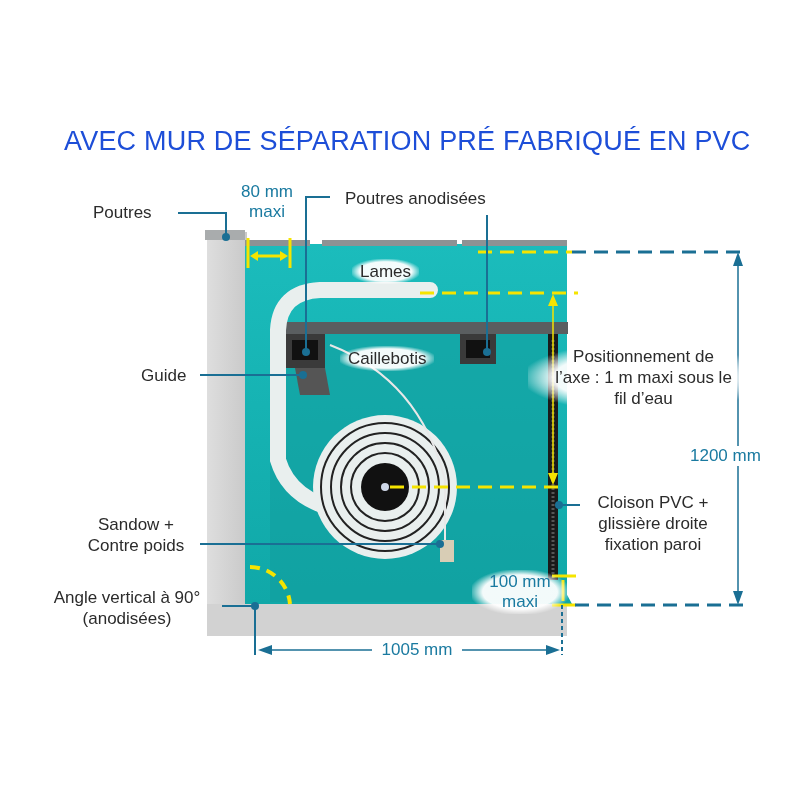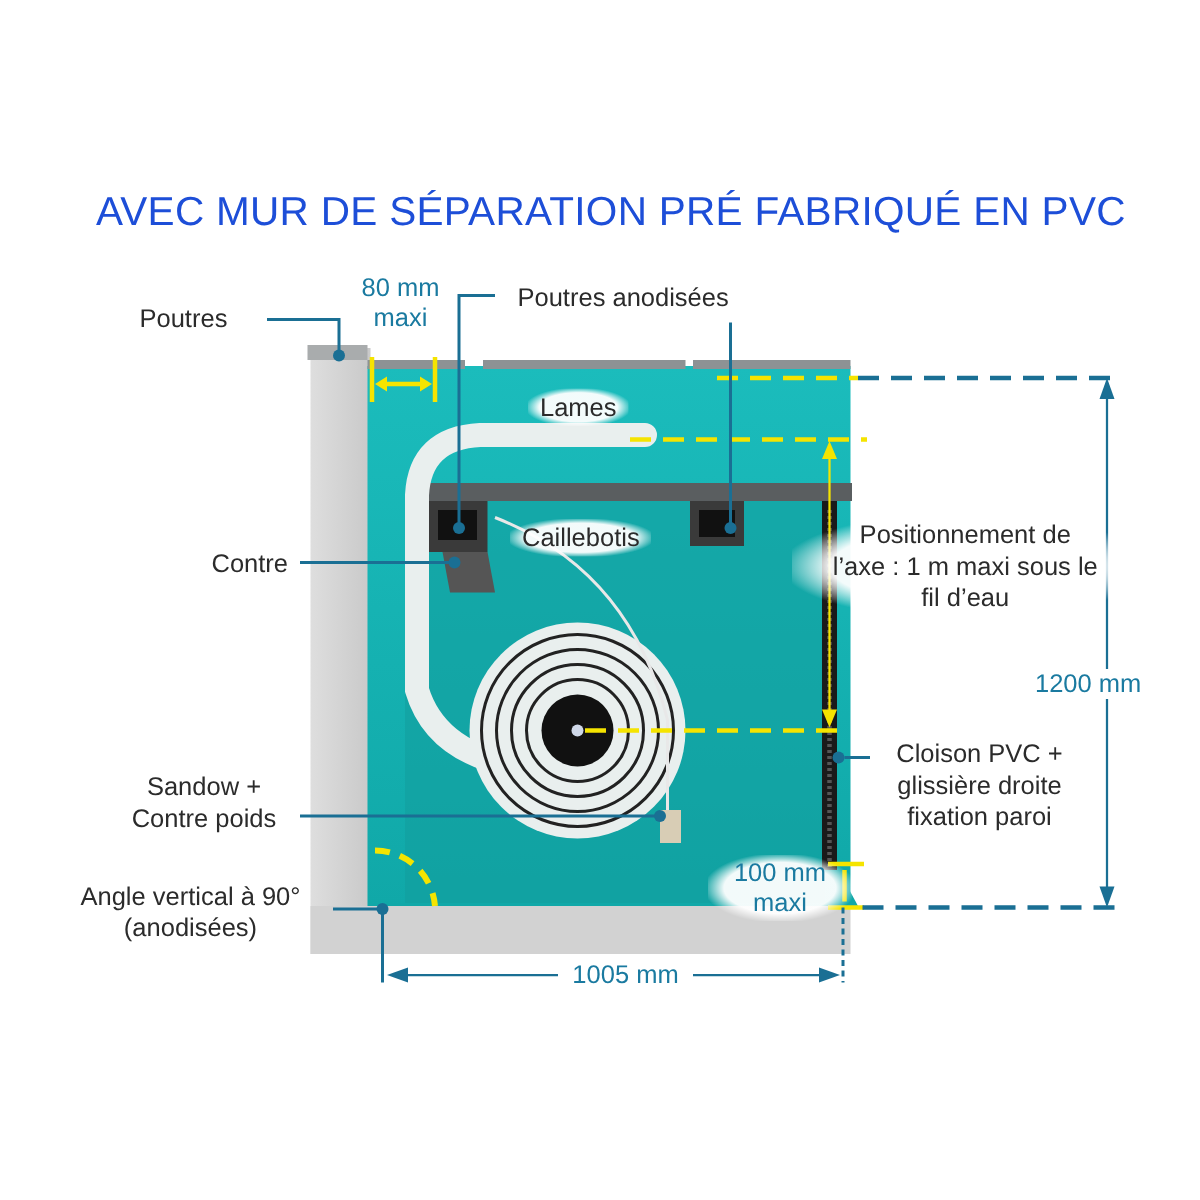--- a/index.html
+++ b/index.html
@@ -138,21 +138,21 @@
 </svg>
 
 <div class="lbl" style="left:93px; top:202px;">Poutres</div>
 <div class="dim" style="left:232px; top:182px; width:70px;">
   <div>80 mm</div>
   <div>maxi</div>
 </div>
 <div class="lbl" style="left:345px; top:188px;">Poutres anodisées</div>
 <div class="lbl glow" style="left:352px; top:259px;">Lames</div>
 <div class="lbl glow" style="left:340px; top:326px;margin-top:20px;">Caillebotis</div>
-<div class="lbl" style="left:141px; top:365px;">Contre</div>
+<div class="lbl" style="left:141px; top:365px;">Guide</div>
 
 <div class="lbl center glow" style="left:528px; top:344px; width:215px;">
   <div>Positionnement de</div>
   <div>l’axe : 1 m maxi sous le</div>
   <div>fil d’eau</div>
 </div>
 
 <div class="dim" style="left:688px; top:446px; background:#fff; padding:0 2px;">1200 mm</div>
 
 <div class="lbl center" style="left:583px; top:492px; width:140px;">

